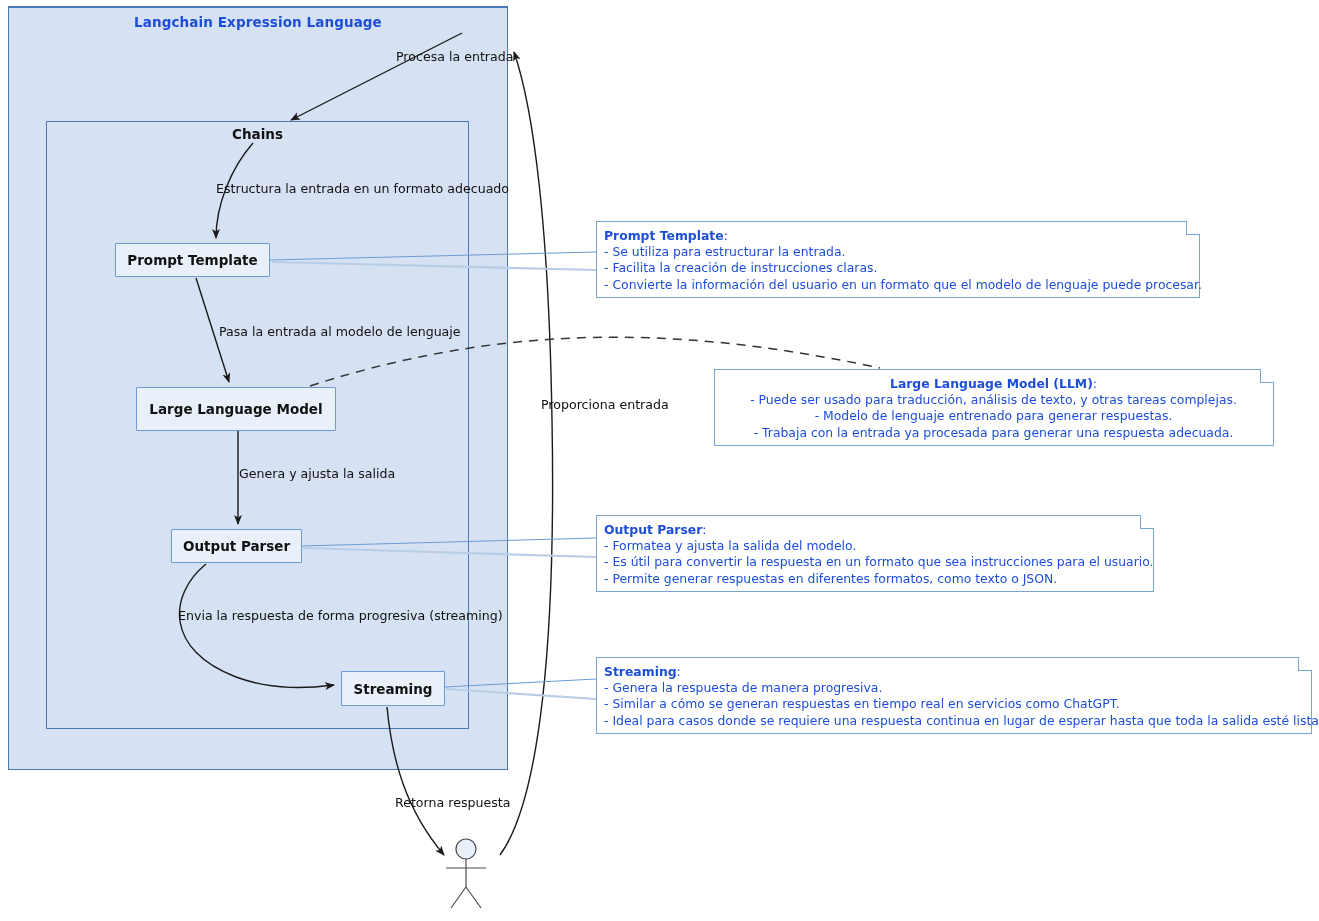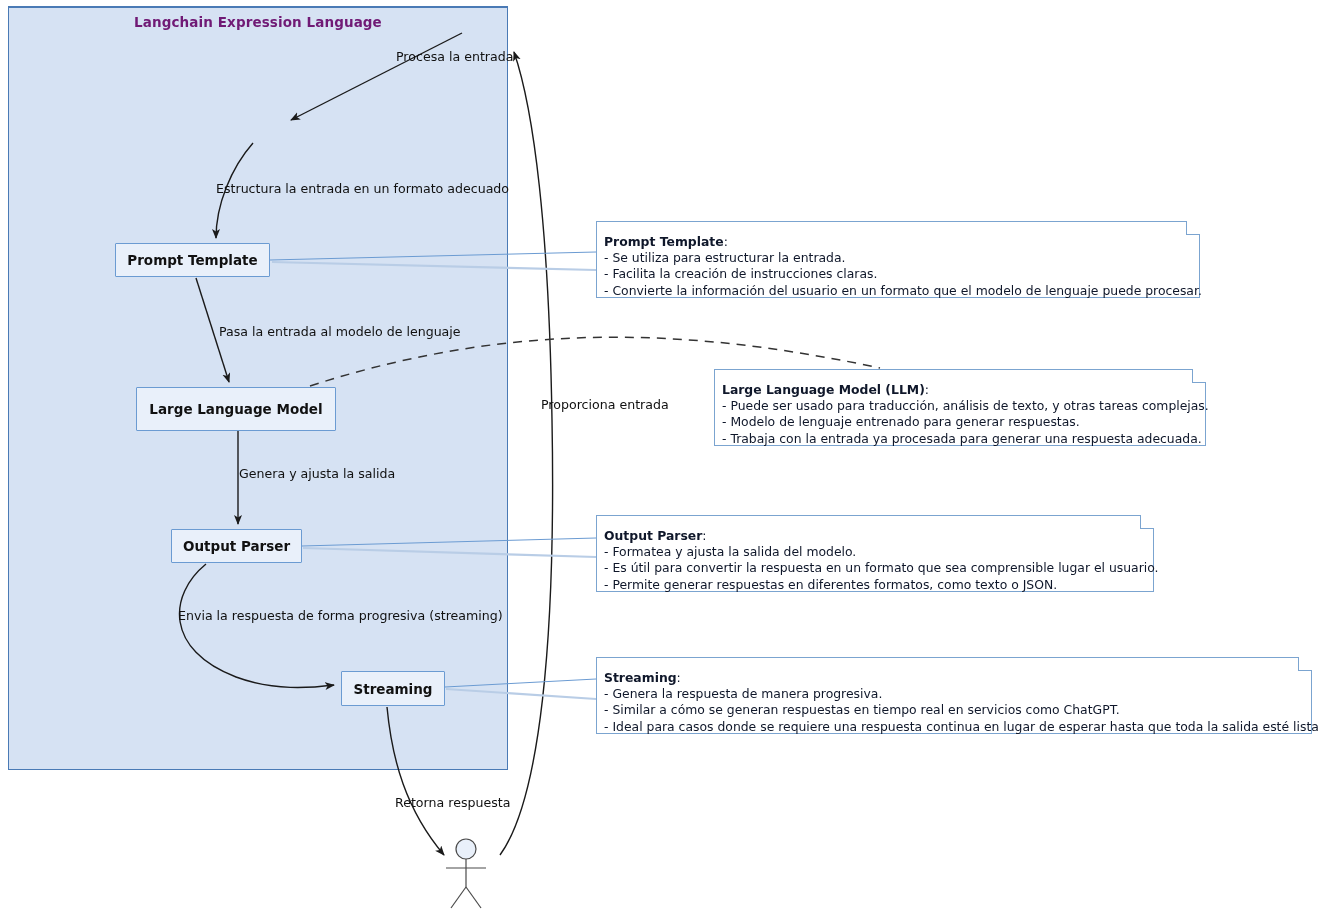--- a/index.html
+++ b/index.html
@@ -38,21 +38,21 @@
     border-top-width: 2px;
     box-sizing: border-box;
   }
   .outer-package-title {
     position: absolute;
     top: 6px;
     left: 0; right: 0;
     text-align: center;
     font-weight: bold;
     font-size: 13.5px;
-    color: #701a75;
+    color: #1d4ed8;
     letter-spacing: 0.1px;
   }
   .chains-package {
     position: absolute;
     left: 46px; top: 121px;
     width: 423px;
     height: 608px;
     border: 1px solid #4a7ab5;
     background: transparent;
     box-sizing: border-box;
@@ -84,24 +84,24 @@
   #node-llm            { left: 136px; top: 387px; width: 200px; height: 44px; }
   #node-output-parser  { left: 171px; top: 529px; width: 131px; height: 34px; }
   #node-streaming      { left: 341px; top: 671px; width: 104px; height: 35px; }
 
   
   .note {
     position: absolute;
     background: #ffffff;
     border: 1px solid #7ba4d0;
     box-sizing: border-box;
-    padding: 12px 8px 6px 7px;
+    padding: 6px 8px 6px 7px;
     font-size: 12.4px;
     line-height: 16.2px;
-    color: #0f172a;
+    color: #1d4ed8;
     white-space: nowrap;
   }
   .note .note-title {
     font-weight: bold;
   }
   .note .fold {
     position: absolute;
     top: -1px;
     right: -1px;
     width: 13px;
@@ -112,21 +112,21 @@
   }
   .note .fold::after {
     content: "";
     position: absolute;
     left: -1px; top: -1px;
     width: 0; height: 0;
     border-left: 14px solid transparent;
     border-top: 14px solid #ffffff;
   }
   #note-prompt-template { left: 596px; top: 221px; width: 604px; height: 77px; }
-  #note-llm            { left: 714px; top: 369px; width: 492px; height: 77px; }
+  #note-llm            { left: 714px; top: 369px; width: 560px; height: 77px; text-align: center; }
   #note-output-parser  { left: 596px; top: 515px; width: 558px; height: 77px; }
   #note-streaming      { left: 596px; top: 657px; width: 716px; height: 77px; }
 
   
   .edge-label {
     position: absolute;
     font-size: 12.6px;
     color: #111;
     white-space: nowrap;
   }
@@ -153,20 +153,23 @@
 </style>
 </head>
 <body>
 
 <div id="diagram-canvas">
 
   <div class="outer-package">
     <div class="outer-package-title">Langchain Expression Language</div>
   </div>
 
+  <div class="chains-package">
+    <div class="chains-title">Chains</div>
+  </div>
 
   <svg class="svg-layer" viewBox="0 0 1319 921">
     <defs>
       <marker id="arrow" markerWidth="11" markerHeight="11" refX="9" refY="4" orient="auto" markerUnits="userSpaceOnUse">
         <path d="M0,0 L10,4 L0,8 L2.6,4 Z" fill="#1a1a1a"></path>
       </marker>
     </defs>
 
     <path d="M 500,855 C 540,800 556,640 552,420 C 549,230 534,110 514,52" fill="none" stroke="#1a1a1a" stroke-width="1.4" marker-end="url(#arrow)"></path>
 
@@ -234,21 +237,21 @@
     <div><span class="note-title">Large Language Model (LLM)</span><span>:</span></div>
     <div>- Puede ser usado para traducción, análisis de texto, y otras tareas complejas.</div>
     <div>- Modelo de lenguaje entrenado para generar respuestas.</div>
     <div>- Trabaja con la entrada ya procesada para generar una respuesta adecuada.</div>
   </div>
 
   <div class="note" id="note-output-parser">
     <div class="fold"></div>
     <div><span class="note-title">Output Parser</span><span>:</span></div>
     <div>- Formatea y ajusta la salida del modelo.</div>
-    <div>- Es útil para convertir la respuesta en un formato que sea comprensible lugar el usuario.</div>
+    <div>- Es útil para convertir la respuesta en un formato que sea instrucciones para el usuario.</div>
     <div>- Permite generar respuestas en diferentes formatos, como texto o JSON.</div>
   </div>
 
   <div class="note" id="note-streaming">
     <div class="fold"></div>
     <div><span class="note-title">Streaming</span><span>:</span></div>
     <div>- Genera la respuesta de manera progresiva.</div>
     <div>- Similar a cómo se generan respuestas en tiempo real en servicios como ChatGPT.</div>
     <div>- Ideal para casos donde se requiere una respuesta continua en lugar de esperar hasta que toda la salida esté lista.</div>
   </div>

